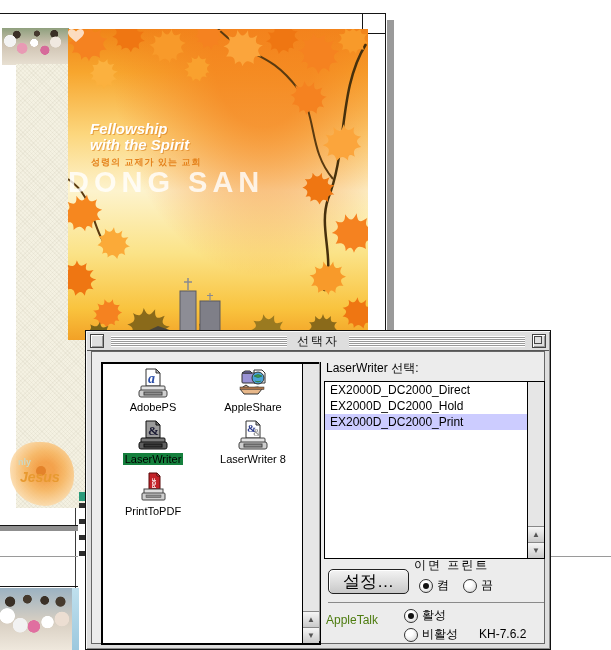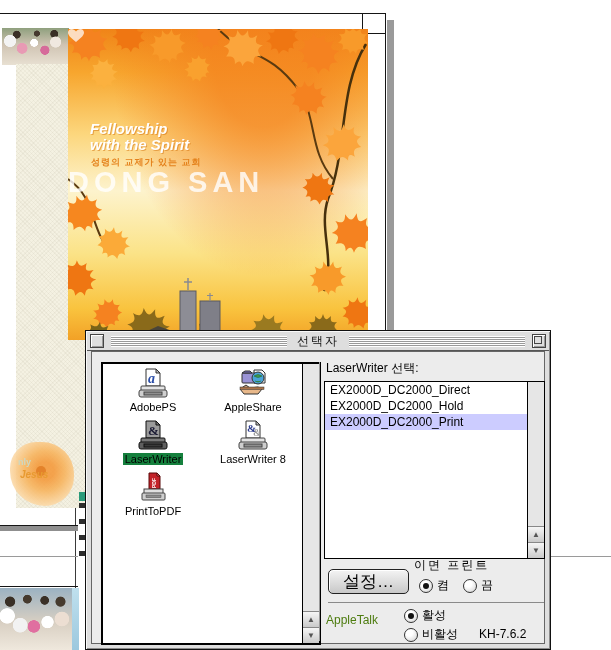--- a/index.html
+++ b/index.html
@@ -50,21 +50,21 @@
   #beige-page{left:16px;top:64px;width:69px;height:444px;background-color:#f4f1e2;
     background-image:
       repeating-linear-gradient(45deg, rgba(120,110,80,.06) 0 1px, transparent 1px 3px),
       repeating-linear-gradient(-45deg, rgba(120,110,80,.05) 0 1px, transparent 1px 3px);}
   #flower{left:-6px;top:378px;width:64px;height:64px;border-radius:45% 55% 50% 60%;
     background:radial-gradient(circle at 55% 45%, #f49a3c 0 18%, #f7b45e 40%, #fbd9a8 70%, rgba(251,217,168,0) 100%);
     opacity:.9;}
   #flower-core{left:20px;top:402px;width:10px;height:10px;border-radius:50%;background:#e07a22;opacity:.8;}
   .flower-text{position:absolute;font-weight:bold;line-height:1;}
   #flower-t1{left:2px;top:394px;font-size:9px;color:#cdd8c2;}
-  #flower-t2{left:4px;top:406px;font-size:10px;color:#e89a30;font-style:italic;}
+  #flower-t2{left:4px;top:406px;font-size:14px;color:#e89a30;font-style:italic;}
   #spine-marks{left:63px;top:428px;width:6px;height:72px;
     background:
       linear-gradient(180deg,#2a9a7a 0 9px, transparent 9px),
       repeating-linear-gradient(180deg, transparent 0 11px, #2c2c2c 11px 16px);}
 
   
   #leaf-art{left:68px;top:29px;width:300px;height:311px;overflow:hidden;
     background:
       radial-gradient(ellipse at 65% 8%, rgba(244,130,30,.75) 0 18%, rgba(244,130,30,0) 55%),
       linear-gradient(180deg,#f08418 0%, #f7a62e 14%, #fcd77e 34%, #fdf3cd 52%, #fbe388 72%, #f9c33e 90%, #f2a126 100%);}

